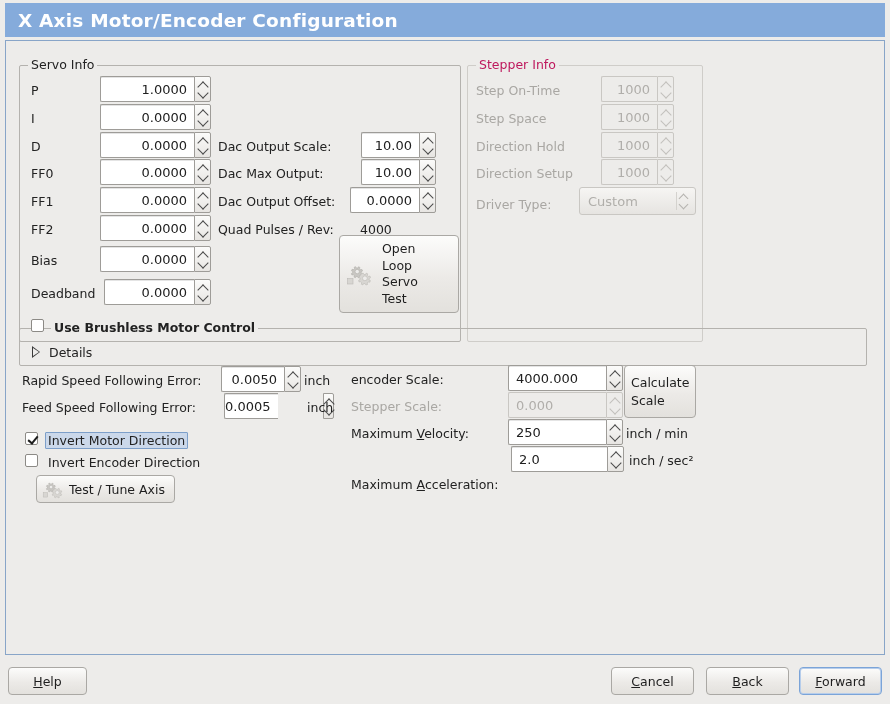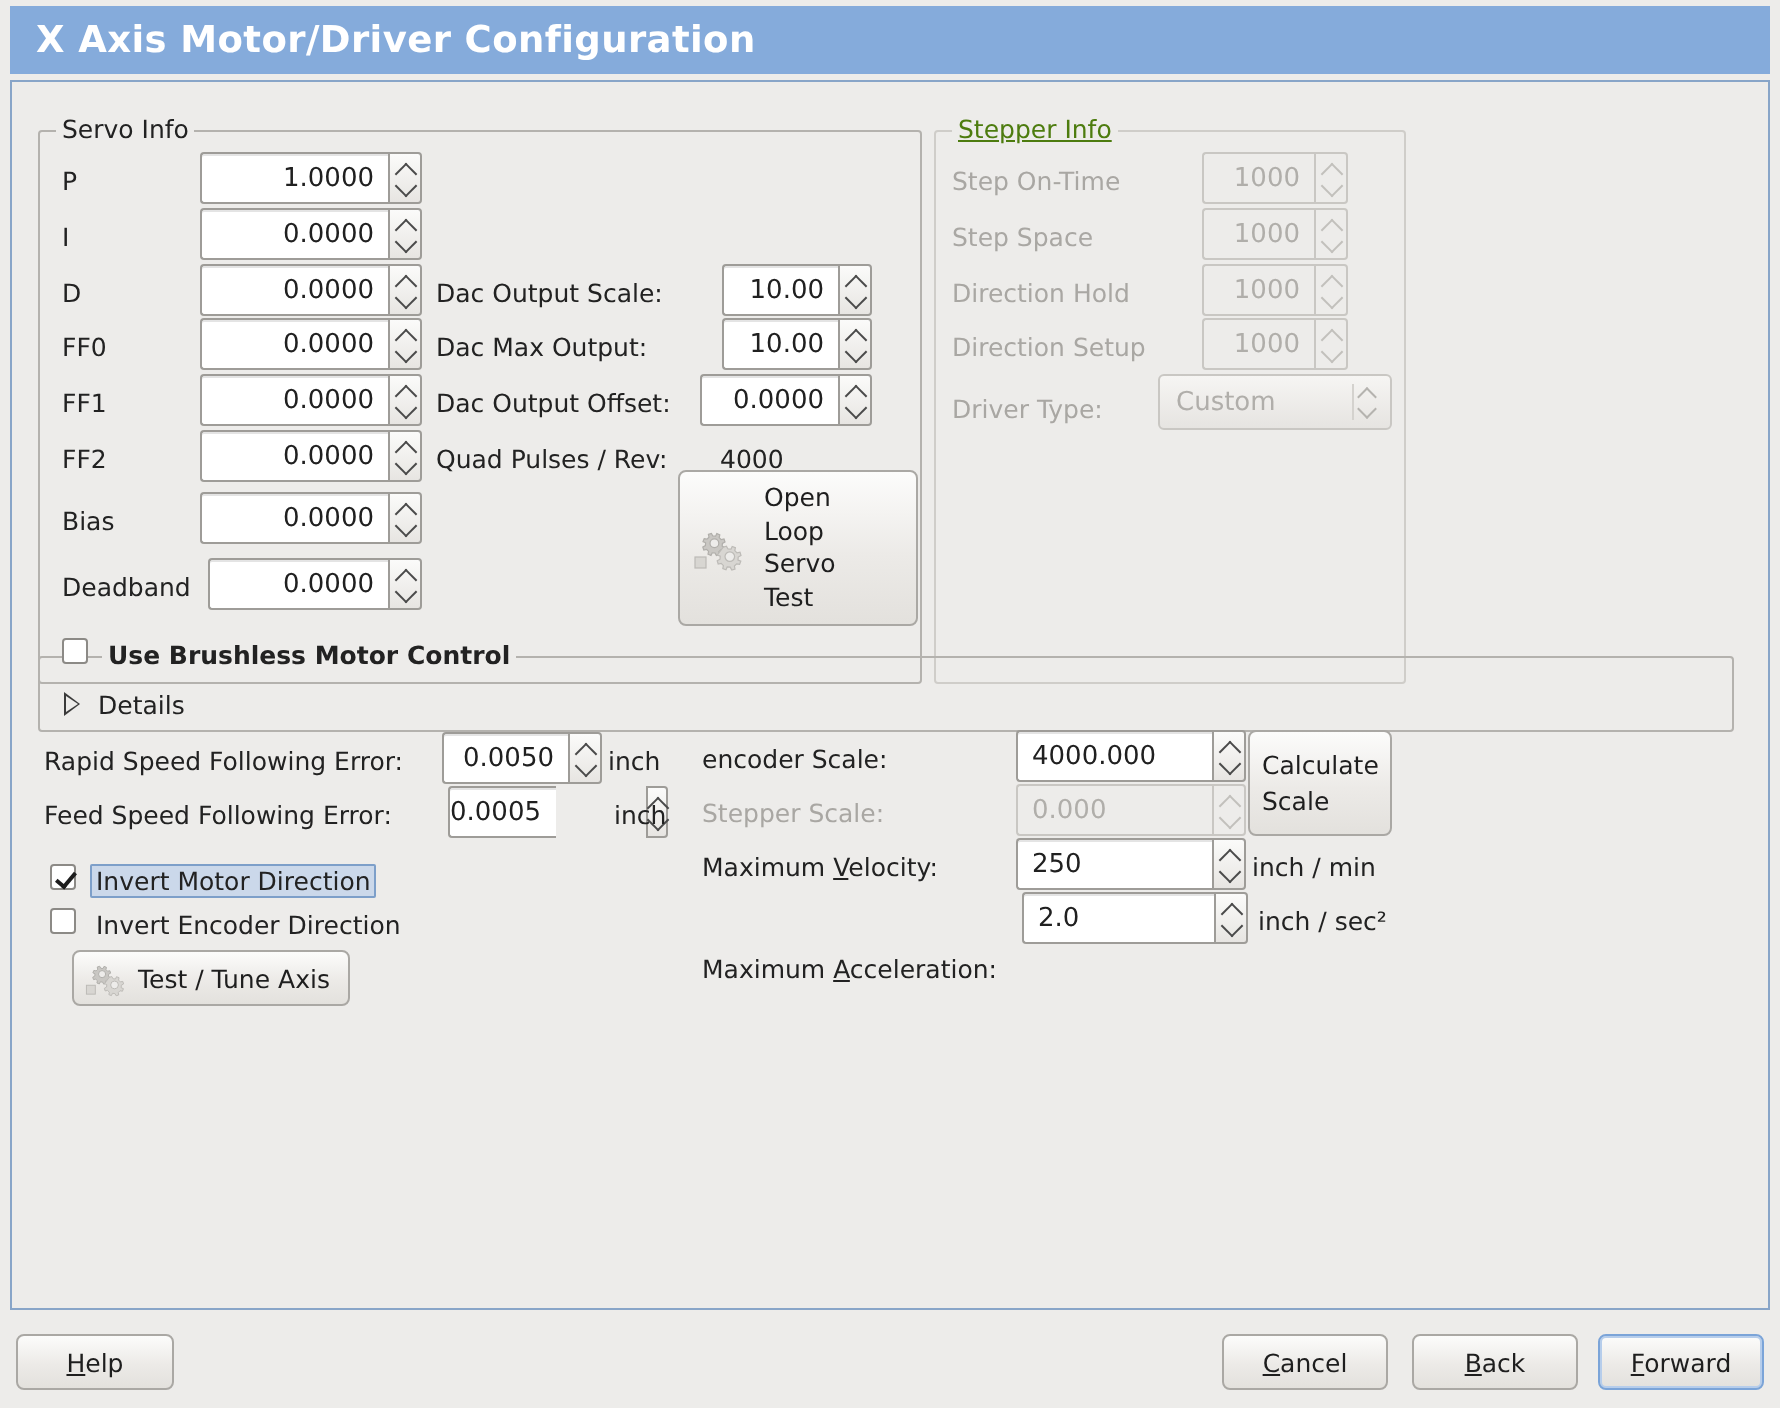--- a/index.html
+++ b/index.html
@@ -58,21 +58,21 @@
   .frame > .frame-title {
     position: absolute;
     top: -8px;
     left: 8px;
     background: #edecea;
     padding: 0 3px;
     font-size: 12.5px;
     line-height: 14px;
     white-space: nowrap;
   }
-  .frame-title.disabled { color: #4d7c0f; text-decoration: underline; }
+  .frame-title.disabled { color: #be185d; }
 
   
   .lbl {
     position: absolute;
     white-space: nowrap;
     line-height: 16px;
     font-size: 12.5px;
   }
   .lbl.disabled { color: #a9a7a3; }
   .u { text-decoration: underline; }
@@ -320,21 +320,21 @@
   .btn-bottom {
     position: absolute;
     height: 28px;
     top: 10px;
   }
 </style>
 </head>
 <body>
 
 <div class="titlebar">
-  <span>X Axis Motor/Driver Configuration</span>
+  <span>X Axis Motor/Encoder Configuration</span>
 </div>
 
 <div class="content-panel">
 
   <div class="frame" style="left:13px; top:24px; width:442px; height:277px;">
     <span class="frame-title">Servo Info</span>
   </div>
 
   <span class="lbl" style="left:25px; top:42px;">P</span>
   <div class="spin" style="left:94px; top:35px; width:111px;">

